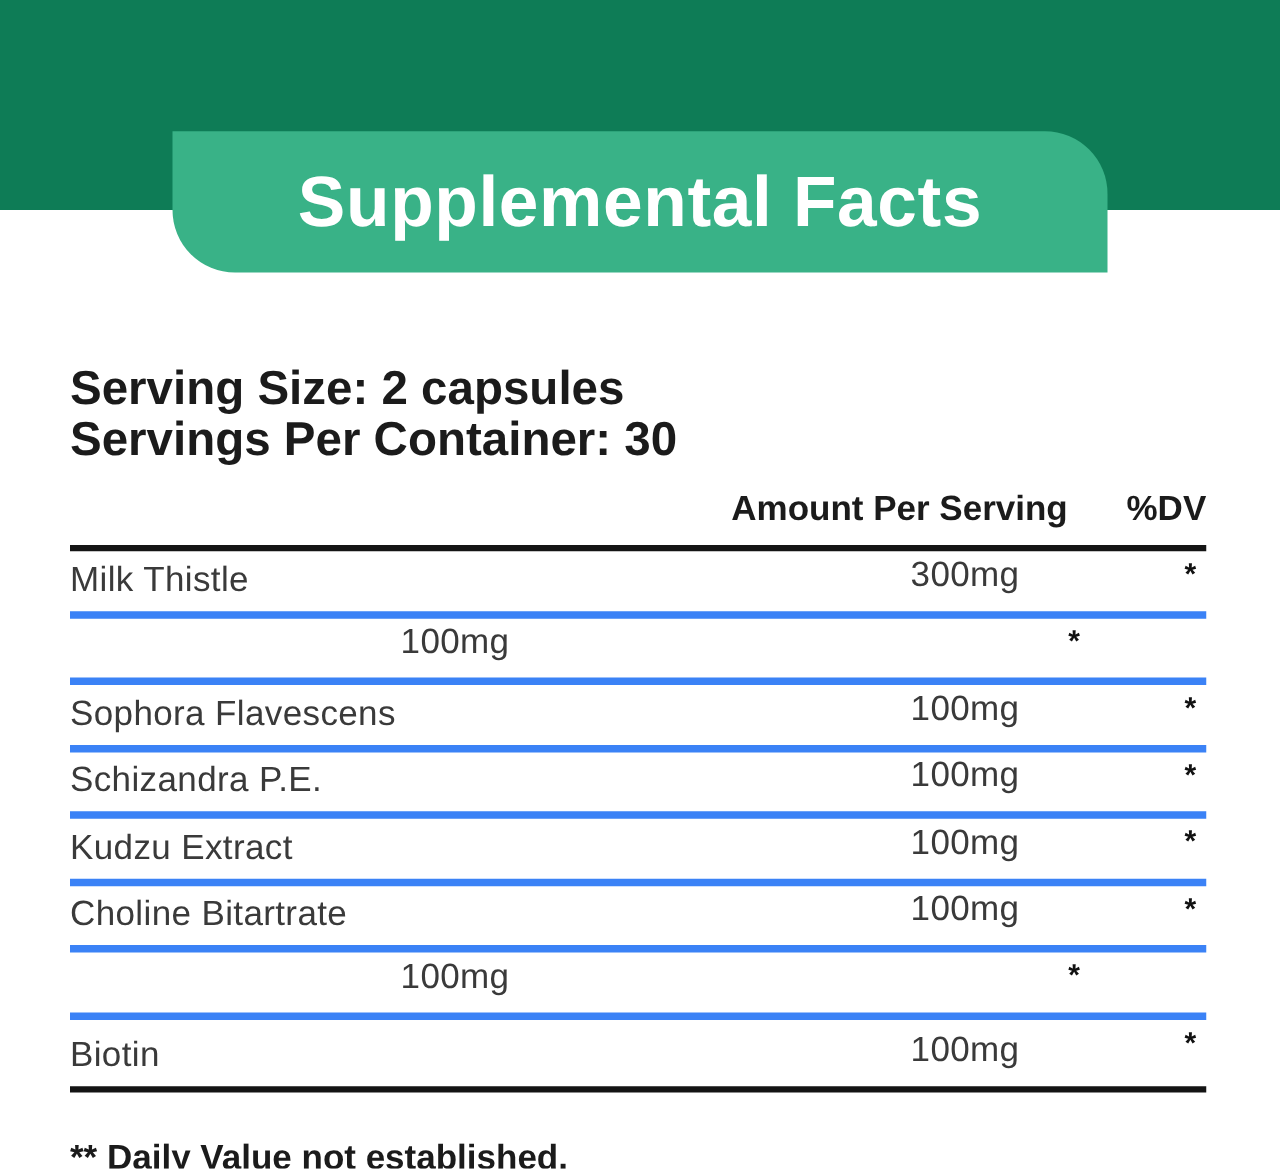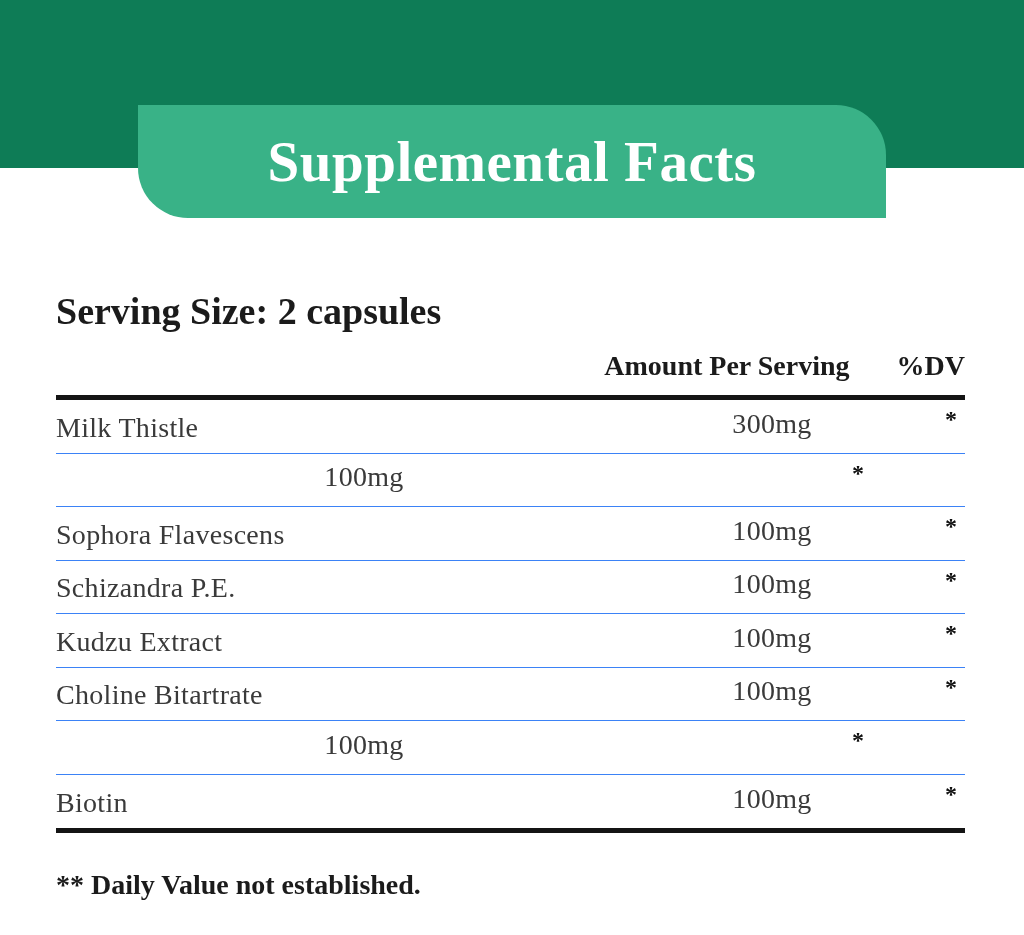--- a/index.html
+++ b/index.html
@@ -2,21 +2,21 @@
 <html><head>
 <meta charset="utf-8">
 <style>
   html, body { margin: 0; padding: 0; background: #fff; }
   .canvas {
     position: relative;
     width: 1024px;
     height: 935px;
     background: #ffffff;
     overflow: hidden;
-    font-family: Liberation Serif, serif;
+    font-family: Liberation Sans, sans-serif;
   }
   .band {
     position: absolute;
     top: 0; left: 0;
     width: 1024px; height: 168px;
     background: #0e7c56;
   }
   .banner {
     position: absolute;
     left: 138px; top: 105px;
@@ -62,21 +62,21 @@
     background: #141414;
     margin-top: 13px;
   }
   .rule-thick.bottom { margin-top: 0; }
   .rows { width: 909px; }
   .row {
     display: grid;
     grid-template-columns: 1fr 200px 93px;
     height: 53.5px;
     box-sizing: border-box;
-    border-bottom: 1px solid #3b82f6;
+    border-bottom: 6px solid #3b82f6;
     font-size: 28px;
     font-weight: 400;
     letter-spacing: 0.3px;
     color: #3a3a3a;
   }
   .row:last-child { border-bottom: none; }
   .cell.name   { align-self: end; padding-bottom: 9px; }
   .cell.amount { align-self: end; padding-bottom: 13px; text-align: center; }
   .cell.dv {
     align-self: start;
@@ -104,20 +104,21 @@
   <div class="band"></div>
 
   <div class="banner">
     <span class="banner-title">Supplemental Facts</span>
   </div>
 
   <div class="content">
 
     <div class="serving-block">
       <div>Serving Size: 2 capsules</div>
+      <div>Servings Per Container: 30</div>
     </div>
 
     <div class="cols-header">
       <span class="col-amount">Amount Per Serving</span>
       <span class="col-dv">%DV</span>
     </div>
 
     <div class="rule-thick top"></div>
 
     <div class="rows" id="rows">

